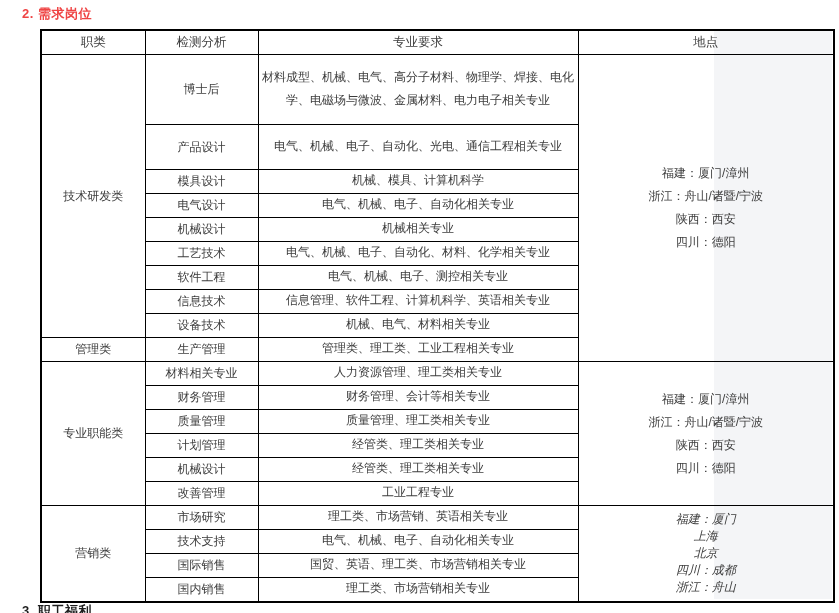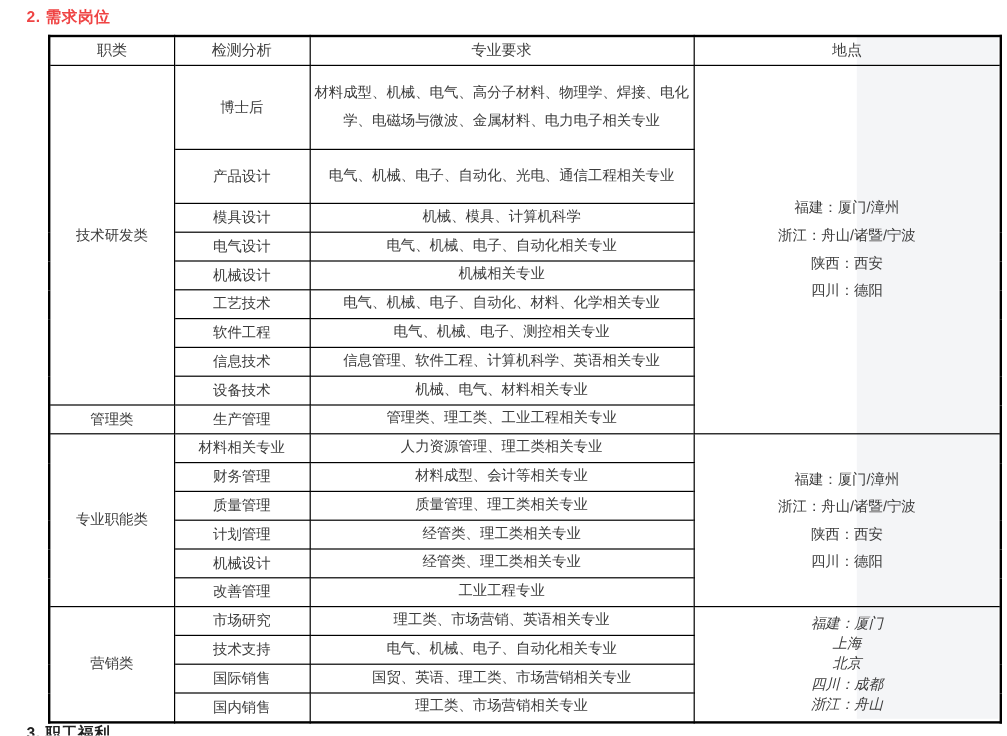--- a/index.html
+++ b/index.html
@@ -161,21 +161,21 @@
           <td class="cell-requirements">人力资源管理、理工类相关专业</td>
           <td rowspan="6" class="cell-location loc-no-bottom">
             <div class="loc-line">福建：厦门/漳州</div>
             <div class="loc-line">浙江：舟山/诸暨/宁波</div>
             <div class="loc-line">陕西：西安</div>
             <div class="loc-line">四川：德阳</div>
           </td>
         </tr>
         <tr class="row-std">
           <td class="cell-position">财务管理</td>
-          <td class="cell-requirements">材料成型、会计等相关专业</td>
+          <td class="cell-requirements">财务管理、会计等相关专业</td>
         </tr>
         <tr class="row-std">
           <td class="cell-position">质量管理</td>
           <td class="cell-requirements">质量管理、理工类相关专业</td>
         </tr>
         <tr class="row-std">
           <td class="cell-position">计划管理</td>
           <td class="cell-requirements">经管类、理工类相关专业</td>
         </tr>
         <tr class="row-std">

